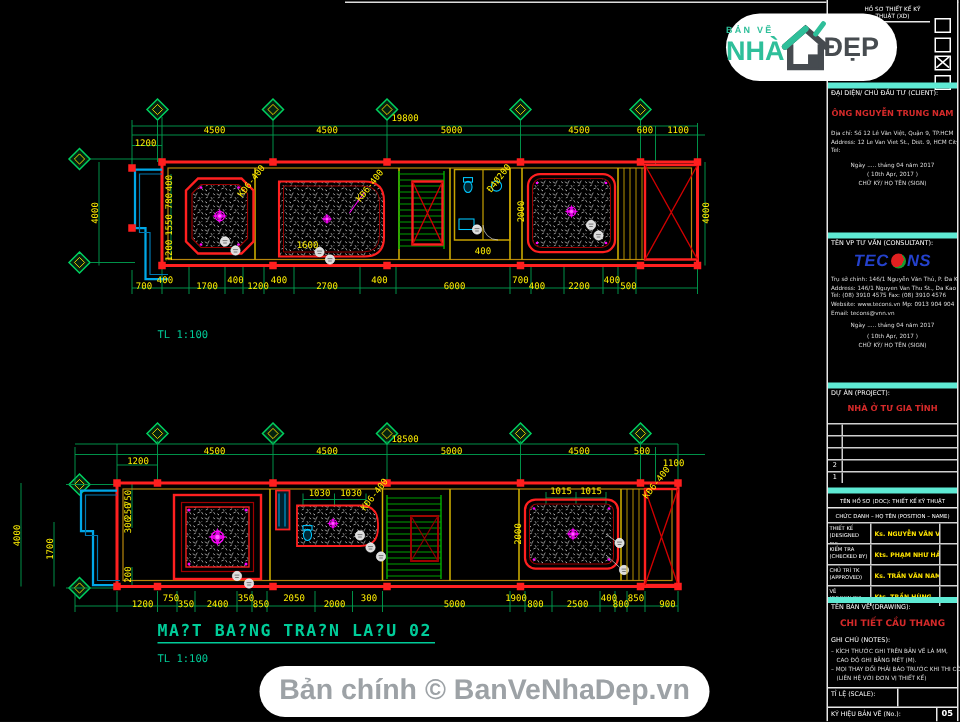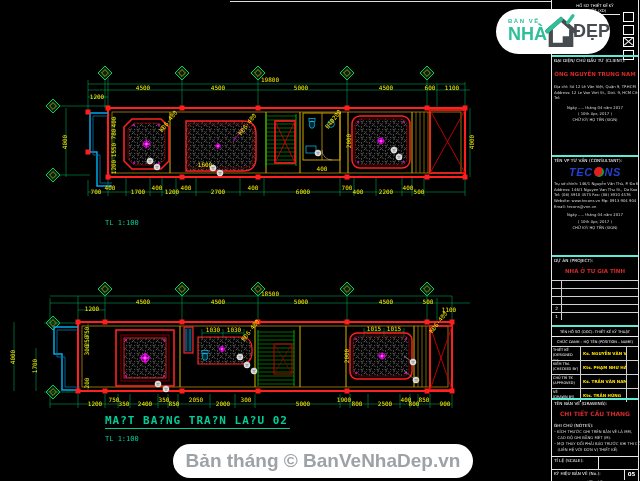--- a/index.html
+++ b/index.html
@@ -8,21 +8,21 @@
   .topline{position:absolute;left:230px;top:1px;width:409px;height:0;border-top:1px solid #ddd}
   svg.cad{position:absolute;left:0;top:0;z-index:1}
   .lab-layer{position:absolute;left:0;top:0;width:640px;height:481px;z-index:2;pointer-events:none}
   .dim{position:absolute;font:6px "DejaVu Sans Mono",monospace;color:#ffef00;white-space:nowrap}
   .ptitle{position:absolute;z-index:2;font:bold 11px "DejaVu Sans Mono",monospace;color:#00cc99;
           letter-spacing:1px;border-bottom:1.5px solid #00cc99;padding:0 2px 1px 0}
   .pscale{position:absolute;z-index:2;font:7px "DejaVu Sans Mono",monospace;color:#00cc99}
   
   .tb{position:absolute;left:551px;top:0;width:88px;height:481px;background:#000;z-index:3;
       border-left:1px solid #e8e8e8;border-right:1px solid #e8e8e8;box-sizing:border-box;color:#eee}
-  .sec{position:absolute;left:0;right:0;border-top:2px solid #5eead4;box-sizing:border-box}
+  .sec{position:absolute;left:0;right:0;border-top:4px solid #5eead4;box-sizing:border-box}
   .tb .h{font-size:4.3px;color:#fff;padding:1px 2px;white-space:nowrap;overflow:hidden}
   .tb .tiny{font-size:3.8px;color:#ddd;padding:0 2px;line-height:1.5;white-space:nowrap;overflow:hidden}
   .tb .red{color:#d42a2a;font-weight:bold;text-align:center}
   .cellhead{position:absolute;left:18px;right:18px;top:1px;height:13px;border:0 solid #e8e8e8;
             display:flex;align-items:center;justify-content:center;font-size:3.8px;color:#fff;text-align:center}
   .phases{position:absolute;right:4px;top:12px;width:11px}
   .phasebox{width:9px;height:8px;border:1px solid #fff;margin-bottom:2.5px;position:relative}
   .phasebox.checked:before,.phasebox.checked:after{content:"";position:absolute;left:-1px;top:3px;
       width:11px;height:1px;background:#fff}
   .phasebox.checked:before{transform:rotate(40deg)}
@@ -42,22 +42,22 @@
       padding-left:2px;font-weight:bold;white-space:nowrap;overflow:hidden}
   .ts{flex:1}
   .notes{font-size:3.8px;color:#ddd;line-height:1.55;padding:0 2px;white-space:pre}
   .scalerow{display:flex;border-top:1px solid #e8e8e8;height:12px}
   .scalerow .a{width:42px;border-right:1px solid #e8e8e8;font-size:4.2px;color:#fff;padding:1px 2px}
   .norow{display:flex;border-top:1px solid #e8e8e8;height:10px}
   .norow .a{flex:1;font-size:4.2px;color:#fff;padding:1px 2px;white-space:nowrap;overflow:hidden}
   .norow .b{width:13px;border-left:1px solid #e8e8e8;font-size:5.5px;font-weight:bold;color:#fff;
             text-align:center;line-height:9px}
   
-  .logo{position:absolute;left:496px;top:9px;width:114px;height:45px;background:#fff;border-radius:23px;
-        display:flex;align-items:center;justify-content:flex-end;z-index:6}
+  .logo{position:absolute;left:484px;top:9px;width:114px;height:45px;background:#fff;border-radius:23px;
+        display:flex;align-items:center;justify-content:flex-start;z-index:6}
   .logo .col{display:flex;flex-direction:column;line-height:1;margin-right:-3px}
   .logo .tag{font:bold 6px "Liberation Sans",sans-serif;color:#2fbf9a;letter-spacing:1.5px}
   .logo .w1{font:bold 18px "Liberation Sans",sans-serif;color:#2fbf9a}
   .logo .w2{font:bold 18px "Liberation Sans",sans-serif;color:#474c50;margin-left:-5px}
   .banner{position:absolute;left:173px;top:444px;width:300px;height:34px;background:#fff;border-radius:17px;
           display:flex;align-items:center;justify-content:center;z-index:6;
           font:bold 19px "Liberation Sans",sans-serif;color:#9da2a6}
 </style>
 </head>
 <body>
@@ -484,15 +484,15 @@
       <path d="M4 21L20 7L36 21" fill="none" stroke="#464b50" stroke-width="5" stroke-linecap="round"></path>
       <path d="M8 19V37H32V19" fill="none" stroke="#464b50" stroke-width="5"></path>
       <rect x="22" y="27" width="8" height="10" fill="#464b50"></rect>
       <path d="M4 21L20 7" stroke="#2fbf9a" stroke-width="5" stroke-linecap="round"></path>
       <path d="M28 11L34 3" stroke="#2fbf9a" stroke-width="4" stroke-linecap="round"></path>
     </svg>
     <span class="w2">ĐẸP</span>
   </div>
 
   <div class="banner">
-    <span>Bản tháng © BanVeNhaDep.vn</span>
+    <span>Bản chính © BanVeNhaDep.vn</span>
   </div>
 </div>
 
 </body></html>

